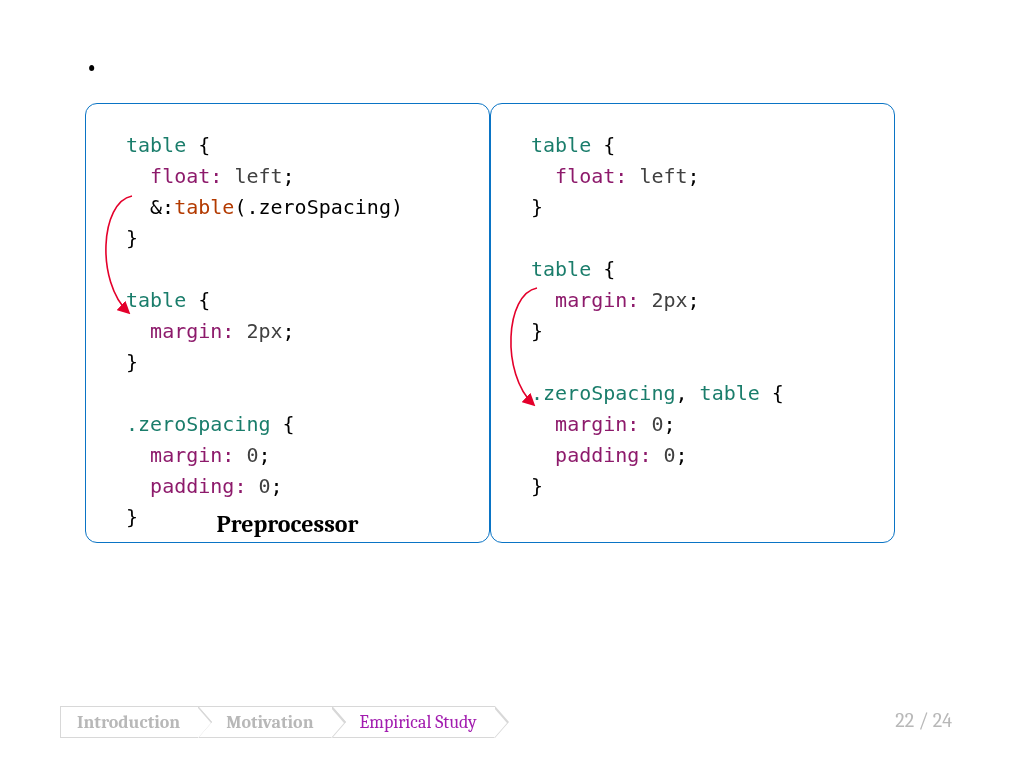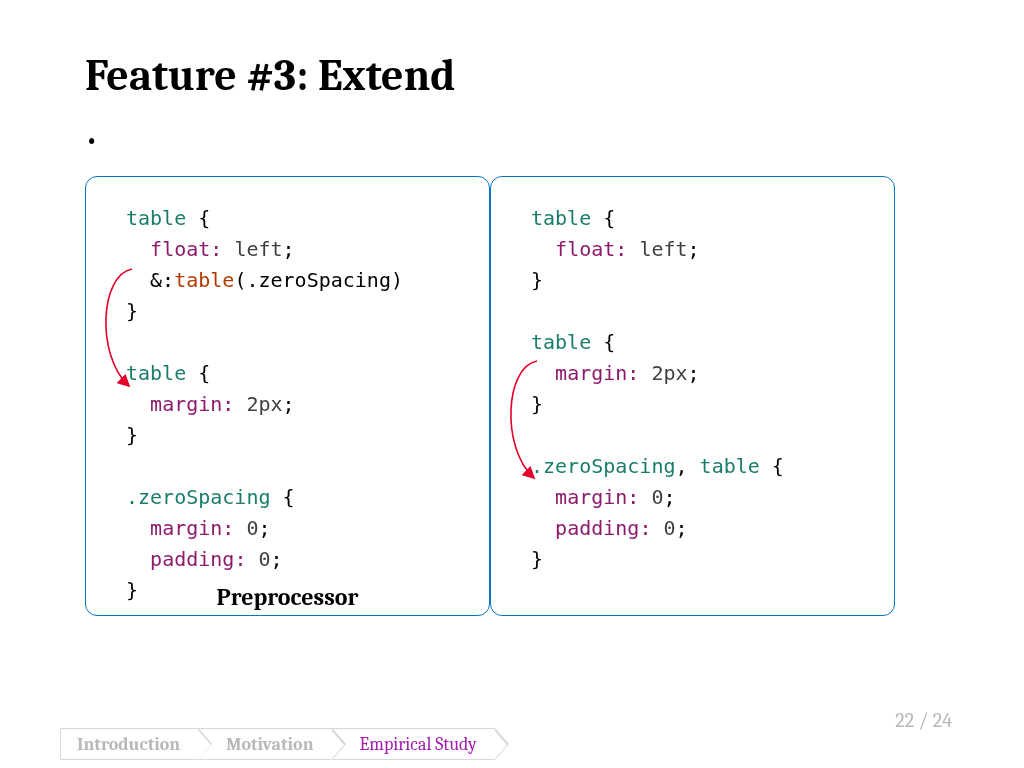--- a/index.html
+++ b/index.html
@@ -11,37 +11,36 @@
   .panels { display: flex; }
   .panel { position: relative; border: 1.5px solid #0a74c5; border-radius: 12px; width: 405px; height: 440px; padding: 26px 26px 10px 40px; }
   .panel pre { font-family: Consolas, 'Menlo', monospace; font-size: 20px; line-height: 1.55; white-space: pre; color: #000; }
   .panel .label { position: absolute; bottom: 4px; left: 0; width: 100%; text-align: center; font-family: Cambria, Georgia, serif; font-weight: 700; font-size: 24px; }
   .tk-sel   { color: #1a7d6b; }
   .tk-prop  { color: #8d1a6b; }
   .tk-val   { color: #404040; }
   .tk-ext   { color: #b33a00; }
   .arrow { position: absolute; pointer-events: none; }
 
-  .nav { position: absolute; left: 60px; bottom: 8px; display: flex; align-items: center; height: 32px; }
+  .nav { position: absolute; left: 60px; bottom: 30px; display: flex; align-items: center; height: 32px; }
   .chev { position: relative; height: 32px; display: flex; align-items: center; padding: 0 18px 0 28px; font-size: 18px; color: #b8b8b8; font-weight: 600; border-top: 1px solid #d8d8d8; border-bottom: 1px solid #d8d8d8; background: #fff; }
   .chev::before, .chev::after { content: ""; position: absolute; top: -1px; width: 0; height: 0; border-top: 16px solid transparent; border-bottom: 16px solid transparent; }
   .chev::before { left: 0; border-left: 14px solid #d8d8d8; }
   .chev .inner-before { position: absolute; left: 0; top: 0; width: 0; height: 0; border-top: 15px solid transparent; border-bottom: 15px solid transparent; border-left: 13px solid #fff; margin-top: 0.5px; }
   .chev::after { right: -14px; border-left: 14px solid #d8d8d8; z-index: 2; }
   .chev .inner-after { position: absolute; right: -12.5px; top: 0.5px; width: 0; height: 0; border-top: 15px solid transparent; border-bottom: 15px solid transparent; border-left: 13px solid #fff; z-index: 3; }
   .chev.first::before, .chev.first .inner-before { display: none; }
   .chev.first { border-left: 1px solid #d8d8d8; padding-left: 16px; }
   .chev.active { color: #a21caf; font-weight: 400; }
   .pagenum { position: absolute; right: 72px; bottom: 36px; font-size: 20px; color: #b8b8b8; }
 </style>
 </head>
 <body>
 
 <div class="slide">
-  <h1>Feature #3: Extend</h1>
   <div class="bullet">
     <span class="dot">•</span>
   </div>
 
   <div class="panels">
     <div class="panel">
       <pre><span class="tk-sel">table</span> {
   <span class="tk-prop">float:</span> <span class="tk-val">left</span>;
   &amp;:<span class="tk-ext">table</span>(.zeroSpacing)
 }

